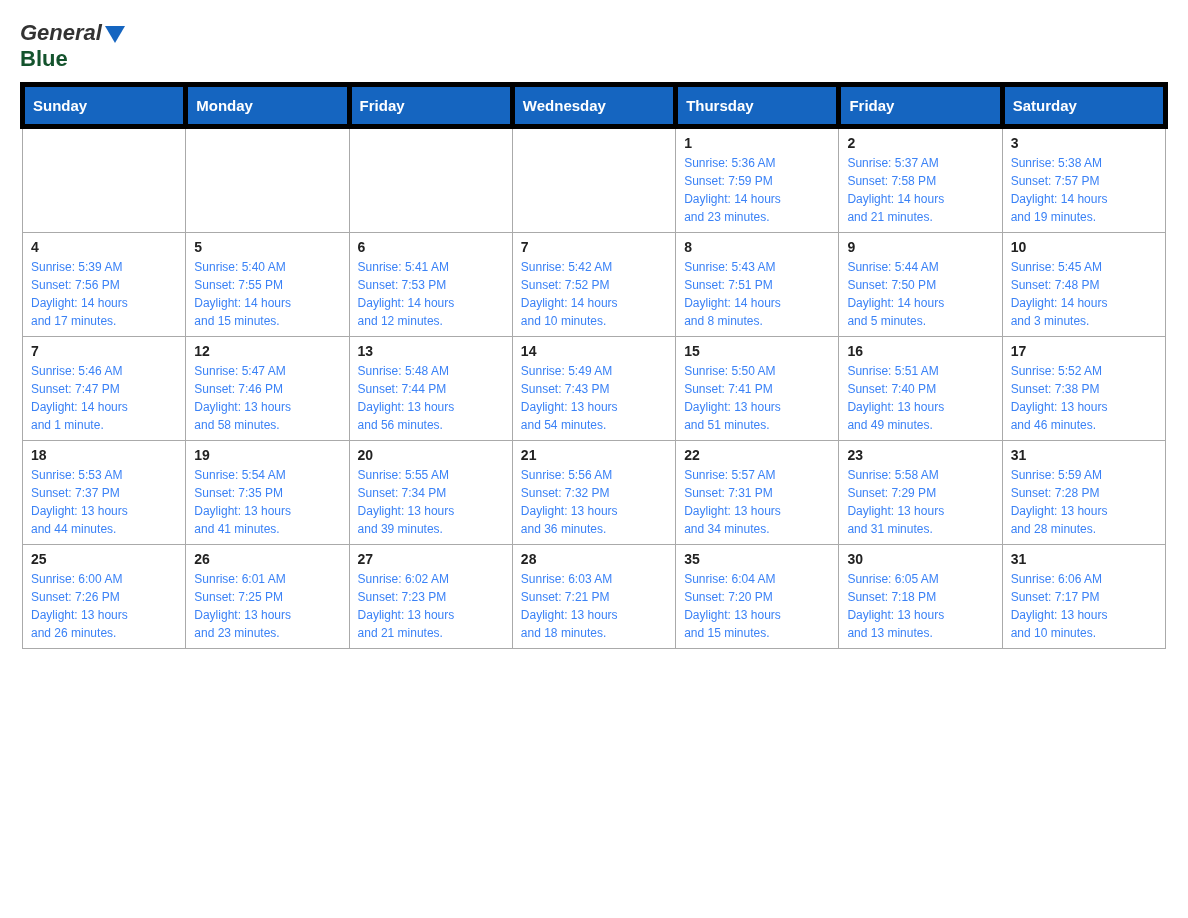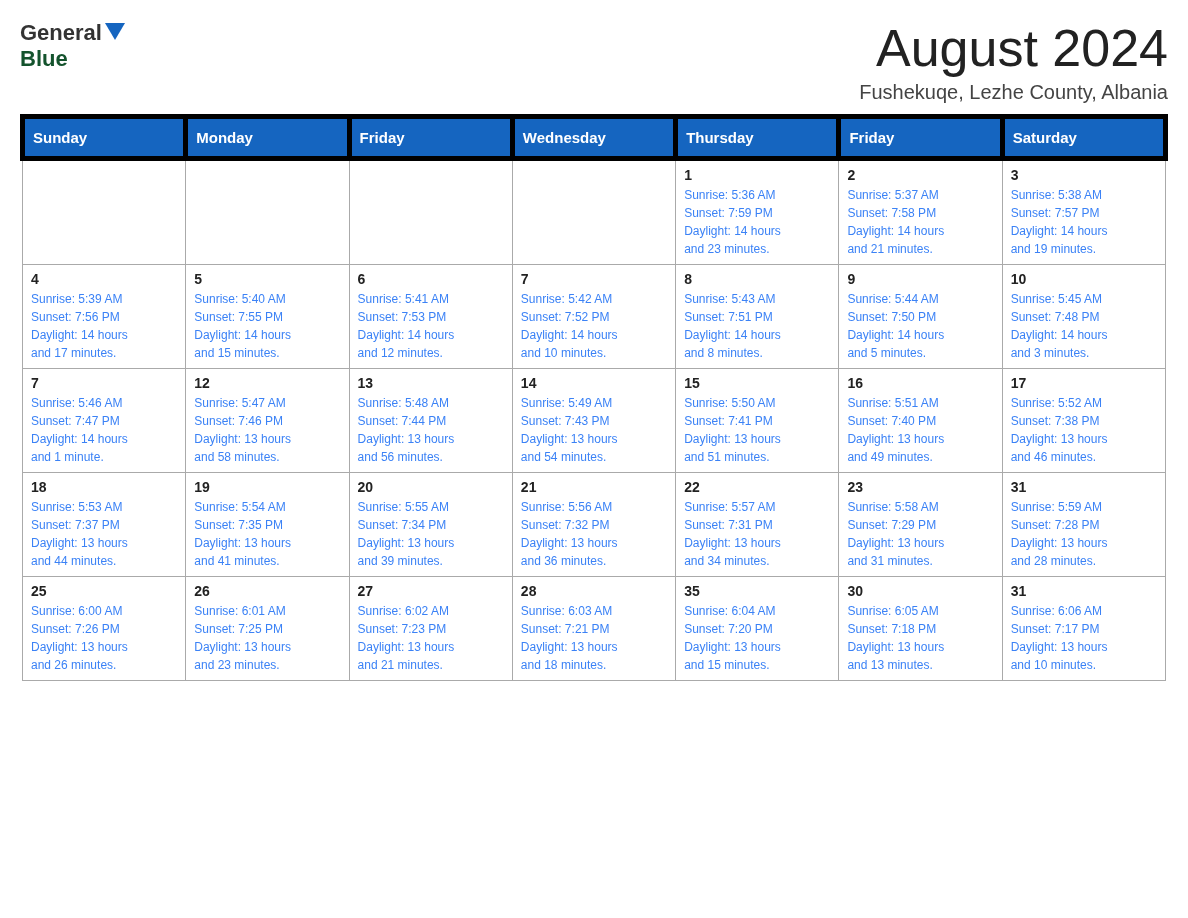--- a/index.html
+++ b/index.html
@@ -79,20 +79,22 @@
     }
     .week-row td {
       border-top: 2px solid #555;
     }
     .logo-wrapper {
       display: flex;
       flex-direction: column;
     }
     .logo-line1 {
       display: flex;
+      align-items: center;
+      font-style: italic;
     }
     .logo-arrow {
       display: inline-block;
       width: 0;
       height: 0;
       border-left: 10px solid transparent;
       border-right: 10px solid transparent;
       border-top: 17px solid #1565c0;
       margin-left: 3px;
       margin-top: 3px;
@@ -105,24 +107,20 @@
 <div class="header-section">
   <div class="logo-wrapper">
     <div class="logo-line1">
       <span class="logo-text-general">General</span>
       <span class="logo-arrow"></span>
     </div>
     <div>
       <span class="logo-text-blue">Blue</span>
     </div>
   </div>
-  <div class="title-section">
-    <div class="main-title">August 2024</div>
-    <div class="subtitle">Fushekuqe, Lezhe County, Albania</div>
-  </div>
 </div>
 
 <table class="calendar">
   <thead>
     <tr>
     <th>Sunday</th>
         <th>Monday</th>
         <th>Friday</th>
         <th>Wednesday</th>
         <th>Thursday</th>

